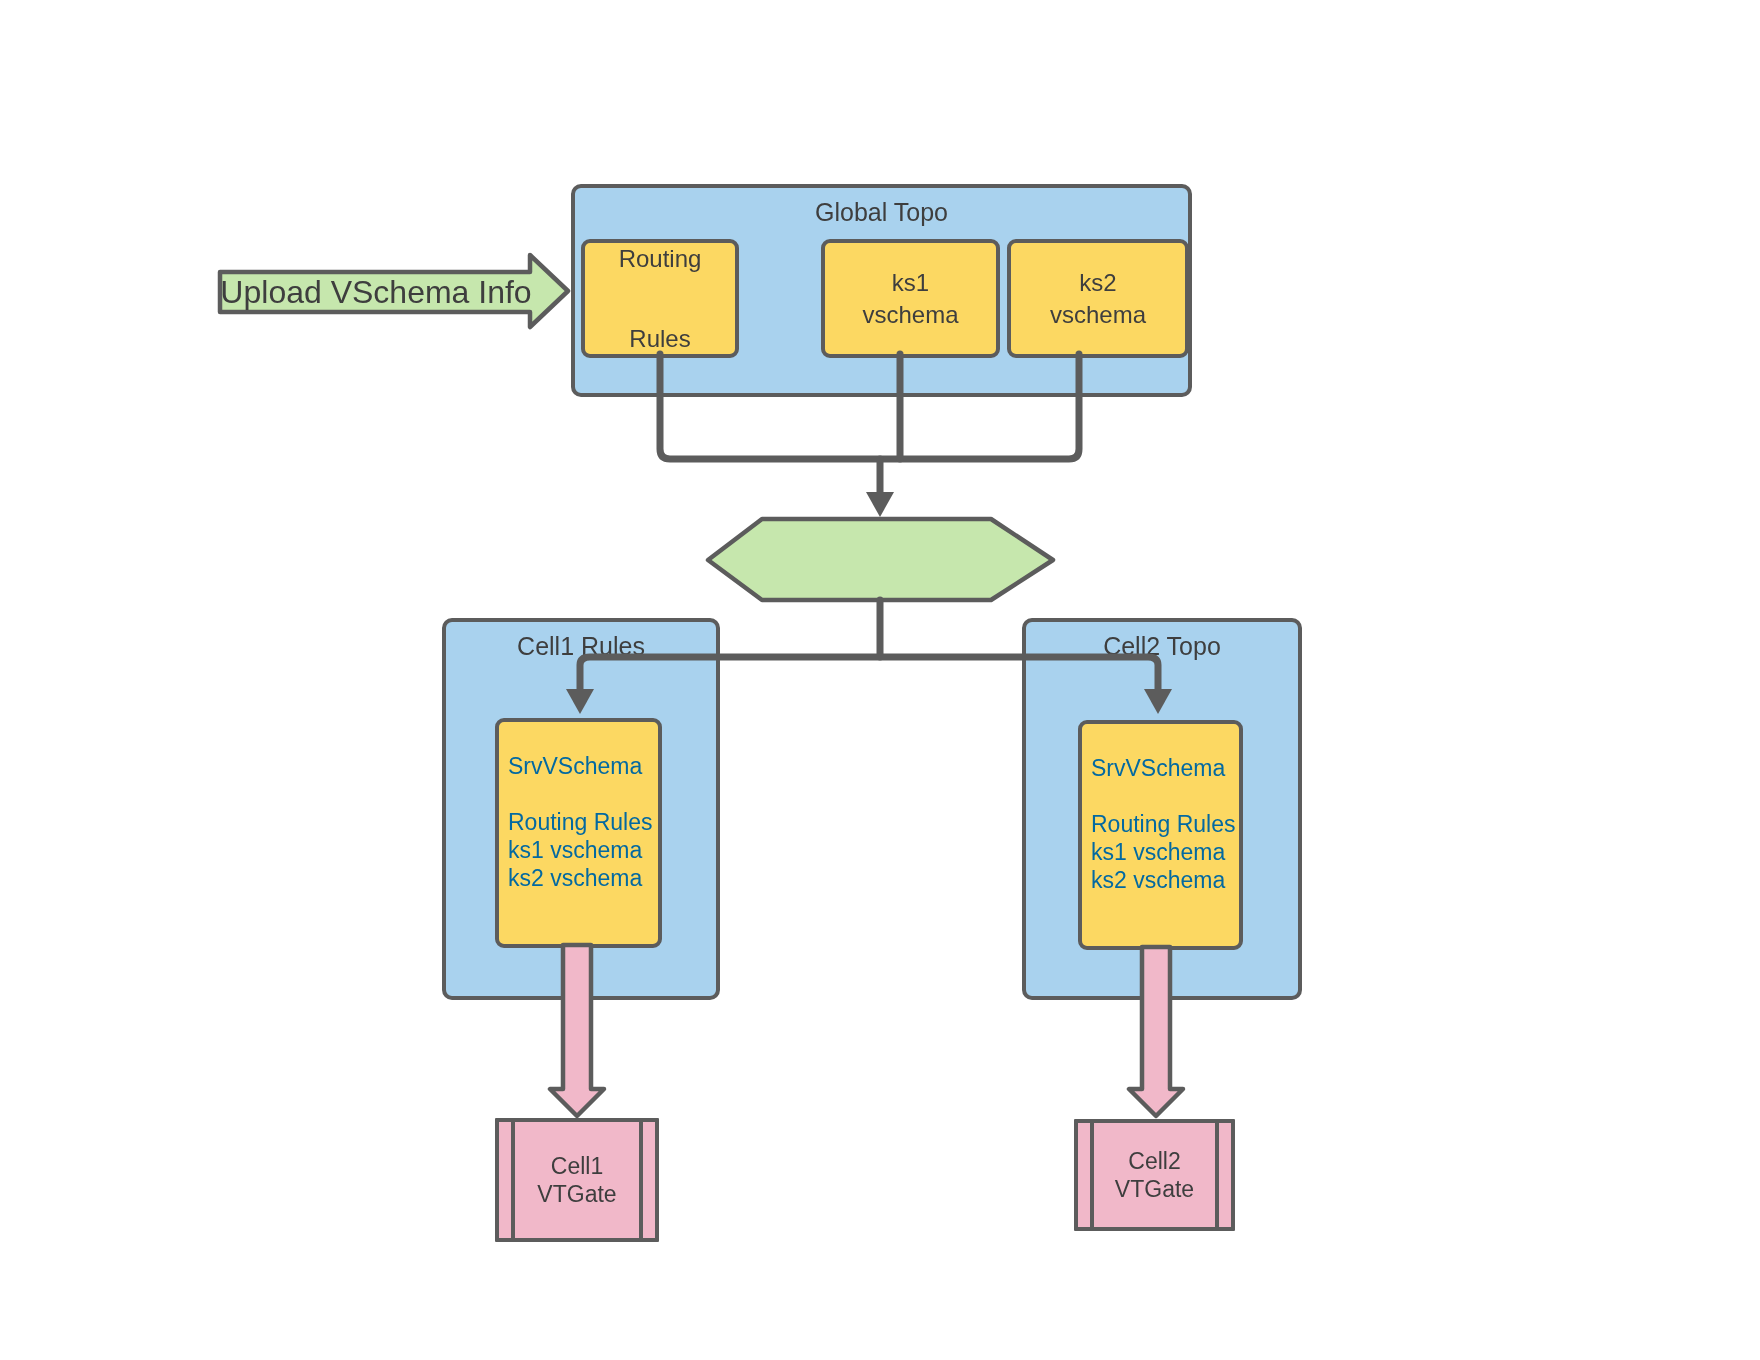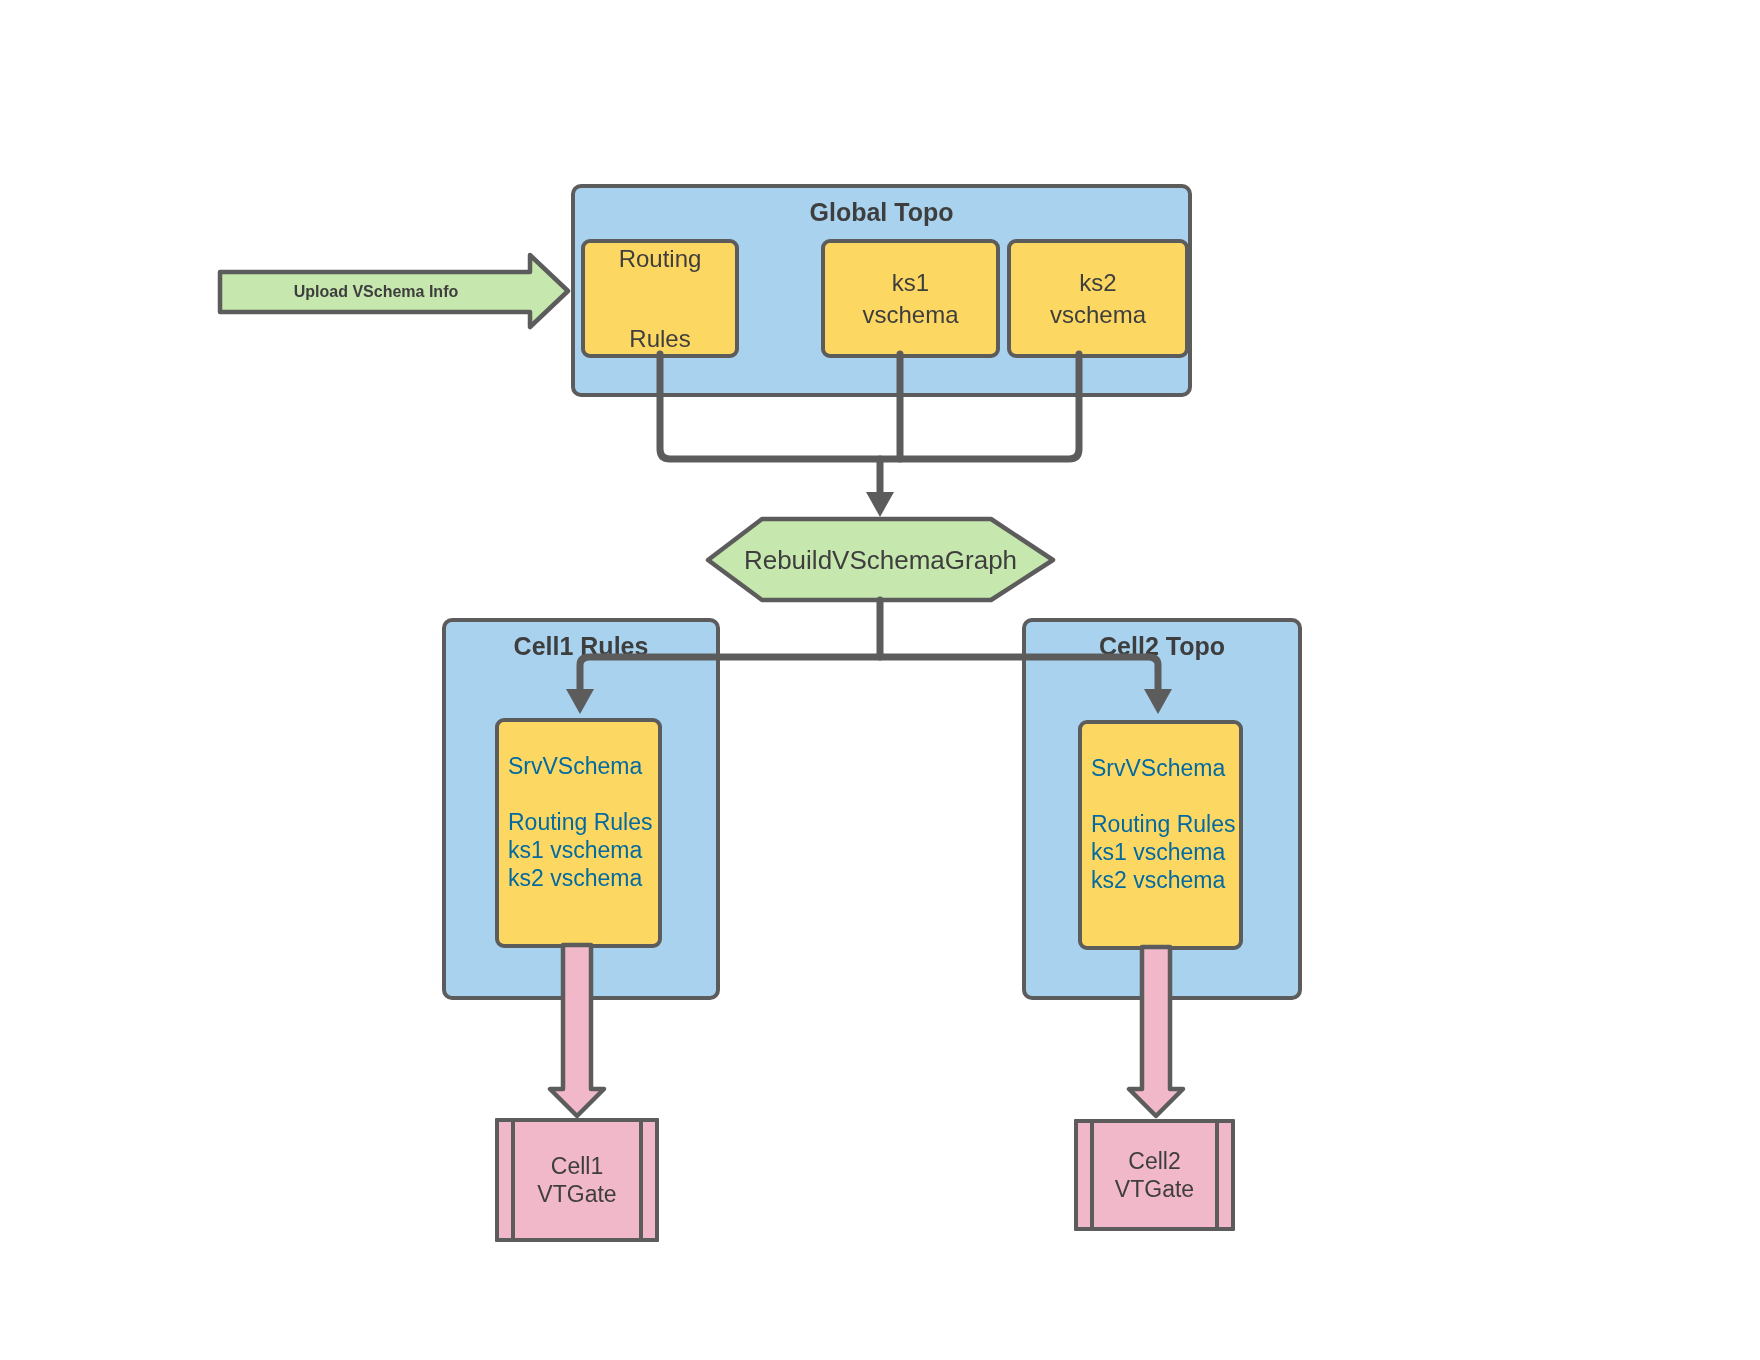--- a/index.html
+++ b/index.html
@@ -6,21 +6,21 @@
   #canvas{
     position:relative;width:1760px;height:1360px;background:#ffffff;overflow:hidden;
     font-family:"Liberation Sans","DejaVu Sans",sans-serif;color:#3e3e3e;
   }
   .abs{position:absolute;box-sizing:border-box;}
   .container-blue{
     background:#a9d2ee;border:4px solid #5c5c5c;border-radius:10px;
   }
   .container-title{
     position:absolute;left:0;right:0;top:10px;text-align:center;
-    font-weight:bold;font-size:25px;color:#3e3e3e;
+    font-weight:normal;font-size:25px;color:#3e3e3e;
   }
   .box-yellow{
     background:#fcd862;border:4px solid #5c5c5c;border-radius:9px;
     display:flex;flex-direction:column;align-items:center;justify-content:center;
     font-size:24px;line-height:32px;text-align:center;color:#3e3e3e;
   }
   .box-yellow-left{
     background:#fcd862;border:4px solid #5c5c5c;border-radius:9px;
     font-size:23px;line-height:28px;text-align:left;color:#0369a1;
     padding:30px 8px 0 9px;
@@ -98,22 +98,21 @@
 
     <path d="M 880 600 L 880 657" fill="none" stroke="#5c5c5c" stroke-width="7" stroke-linecap="round"></path>
     <path d="M 580 692 L 580 665 Q 580 657 590 657 L 1148 657 Q 1158 657 1158 665 L 1158 692" fill="none" stroke="#5c5c5c" stroke-width="7" stroke-linecap="round"></path>
     <polygon points="580,714 566,689 594,689" fill="#5c5c5c"></polygon>
     <polygon points="1158,714 1144,689 1172,689" fill="#5c5c5c"></polygon>
 
     <polygon points="563,945 591,945 591,1089 604,1089 577,1116 550,1089 563,1089" fill="#f1b8c9" stroke="#5c5c5c" stroke-width="4.5" stroke-linejoin="round"></polygon>
     <polygon points="1142,947 1170,947 1170,1089 1183,1089 1156,1116 1129,1089 1142,1089" fill="#f1b8c9" stroke="#5c5c5c" stroke-width="4.5" stroke-linejoin="round"></polygon>
   </svg>
 
-  <div class="shape-label" style="left:222px;top:272px;width:308px;height:40px;font-size:16px;font-weight:bold;">Upload VSchema Info</div>
-  <div class="shape-label" style="left:708px;top:540px;width:345px;height:40px;font-size:26px;">RebuildVSchemaGraph</div>
+  <div class="shape-label" style="left:222px;top:272px;width:308px;height:40px;font-size:32px;">Upload VSchema Info</div>
 
   <div class="abs box-pink" style="left:495px;top:1118px;width:164px;height:124px;">
     <div class="vbar left"></div>
     <div class="vbar right"></div>
     <div>Cell1</div>
     <div>VTGate</div>
   </div>
   <div class="abs box-pink" style="left:1074px;top:1119px;width:161px;height:112px;">
     <div class="vbar left"></div>
     <div class="vbar right"></div>

